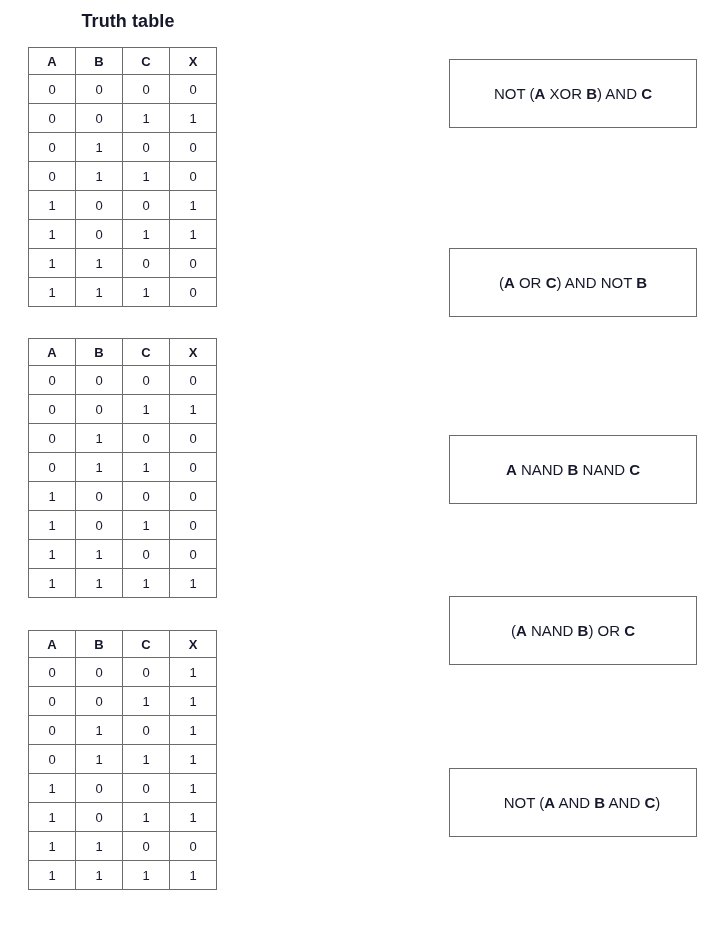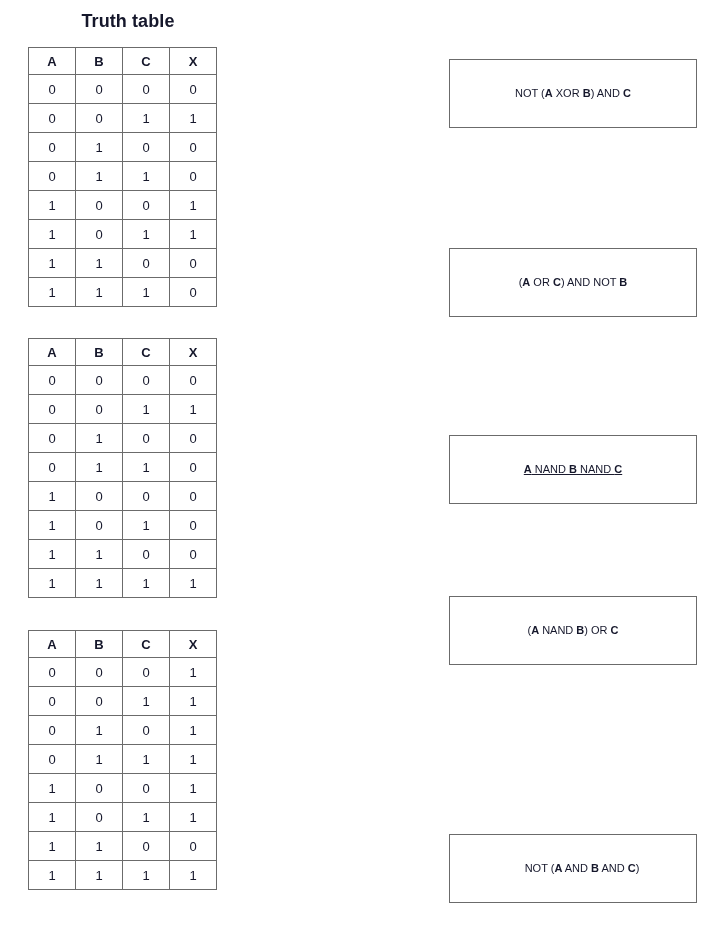--- a/index.html
+++ b/index.html
@@ -79,26 +79,26 @@
     height: 69px;
     box-sizing: border-box;
     border: 1px solid #6b6b6b;
     background: #ffffff;
     display: flex;
     align-items: center;
     justify-content: center;
   }
   #expr-box-1 { top: 59px; }
   #expr-box-2 { top: 248px; }
-  #expr-box-3 { top: 435px; text-decoration: underline; }
+  #expr-box-3 { top: 435px; }
   #expr-box-4 { top: 596px; }
-  #expr-box-5 { top: 834px; padding-left: 18px; }
+  #expr-box-5 { top: 768px; padding-left: 18px; }
 
   .expr-text {
-    font-size: 11px;
+    font-size: 15px;
     color: #15172b;
     white-space: nowrap;
     text-align: left;
     line-height: 1.2;
   }
   .expr-text b { font-weight: bold; }
 </style>
 </head>
 <body>
 

